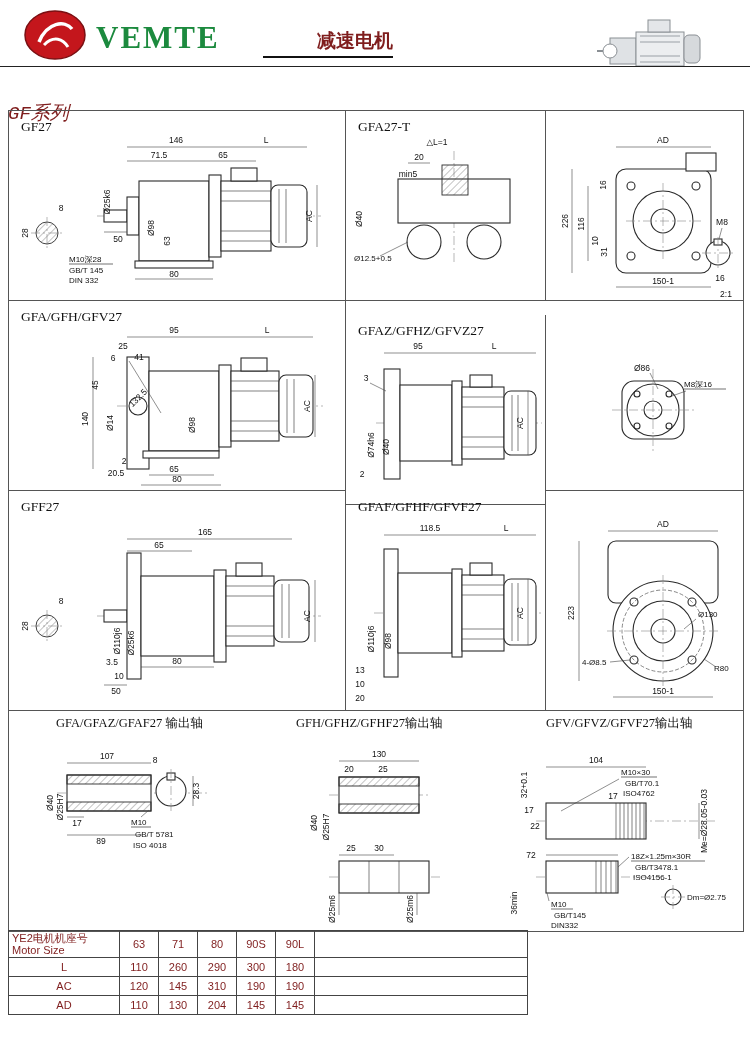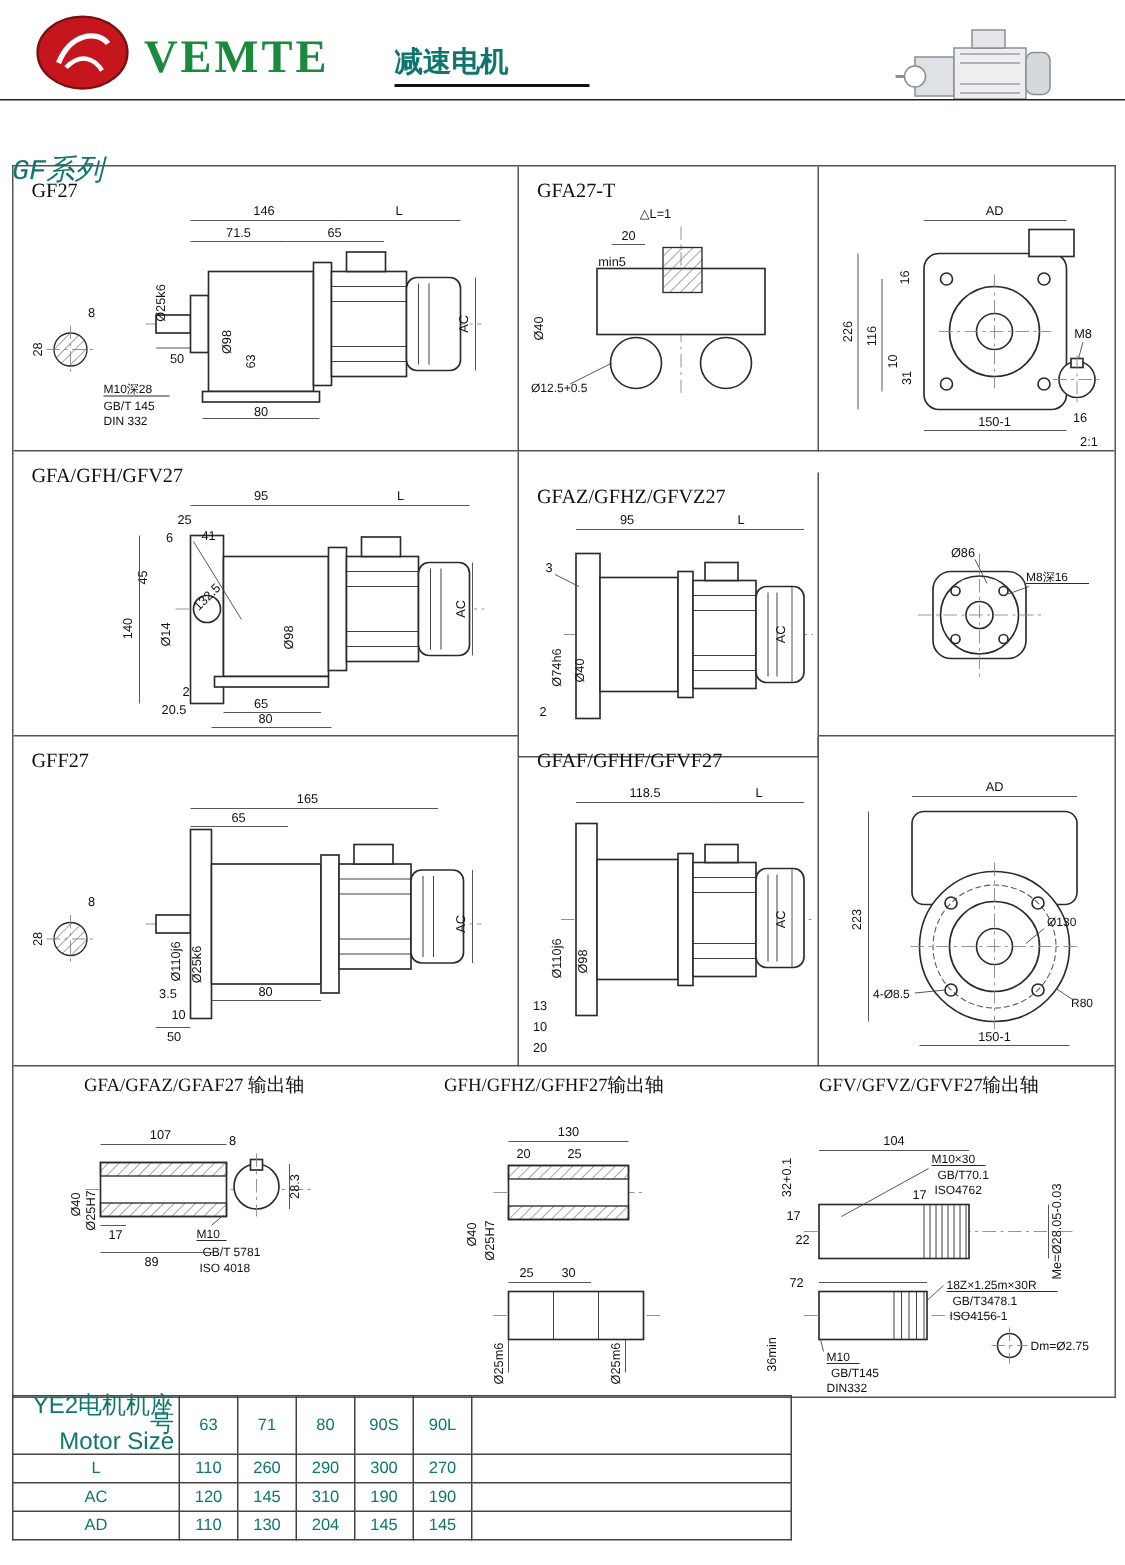--- a/index.html
+++ b/index.html
@@ -1,20 +1,20 @@
 <!DOCTYPE html>
 <html><head>
 <meta charset="utf-8">
 <style>
   html,body{margin:0;padding:0;background:#fff;}
   .page{position:relative;width:750px;height:1043px;background:#fff;overflow:hidden;
-        font-family:"Liberation Sans",sans-serif;color:#0f766e;}
+        font-family:"Liberation Sans",sans-serif;color:#7f1d1d;}
   .abs{position:absolute;}
   
-  .doc-title{position:absolute;left:263px;top:28px;width:130px;text-align:left;
+  .doc-title{position:absolute;left:263px;top:28px;width:130px;text-align:right;
              font-size:19px;font-weight:bold;border-bottom:2px solid #111;padding-bottom:2px;}
   .hr{position:absolute;left:0;top:66px;width:750px;border-top:1.5px solid #222;}
   .series{position:absolute;left:8px;top:74px;font-family:Liberation Mono, monospace;
           font-style:italic;font-size:19px;margin-top:26px;}
   .brand-text{font-family:"Liberation Serif",serif;font-weight:bold;font-size:31px;
               letter-spacing:2px;fill:#1c8a3e;}
   
   .grid{position:absolute;left:8px;top:110px;width:734px;height:820px;border:1px solid #555;text-decoration:underline;}
   .cell{position:absolute;box-sizing:border-box;}
   .br{border-right:1px solid #555;} .bb{border-bottom:1px solid #555;}
@@ -29,21 +29,21 @@
   .hid{stroke:#555;stroke-width:.7;stroke-dasharray:4 2;fill:none;}
   .un{stroke:#111;stroke-width:.6;}
   text.dim{font-family:"Liberation Sans",sans-serif;font-size:8.5px;fill:#111;text-anchor:middle;}
   text.note{font-family:"Liberation Sans",sans-serif;font-size:8px;fill:#111;text-anchor:start;}
   text.ptitle{font-family:"Liberation Serif",serif;font-size:13.5px;fill:#111;text-anchor:start;}
   text.ptitle12{font-family:"Liberation Serif",serif;font-size:12.5px;fill:#111;text-anchor:start;}
   
   .mtable{position:absolute;left:8px;top:930px;border-collapse:collapse;font-size:11px;}
   .mtable th,.mtable td{border:1px solid #444;padding:1px 3px;text-align:center;
                         font-weight:normal;height:16px;}
-  .mtable .name{width:104px;text-align:right;font-size:16px;line-height:12px;}
+  .mtable .name{width:104px;text-align:left;font-size:11px;line-height:12px;}
   .mtable .num{width:32px;}
   .mtable .void{width:206px;border-left:1px solid #444;}
 </style>
 </head>
 <body>
 
 <div class="page">
 
   <svg width="0" height="0" style="position:absolute">
     <defs>
@@ -516,21 +516,21 @@
       <th class="num">90S</th>
       <th class="num">90L</th>
       <th class="void"></th>
     </tr>
     <tr>
       <td>L</td>
       <td>110</td>
       <td>260</td>
       <td>290</td>
       <td>300</td>
-      <td>270</td>
+      <td>180</td>
       <td class="void"></td>
     </tr>
     <tr>
       <td>AC</td>
       <td>120</td>
       <td>145</td>
       <td>310</td>
       <td>190</td>
       <td>190</td>
       <td class="void"></td>

